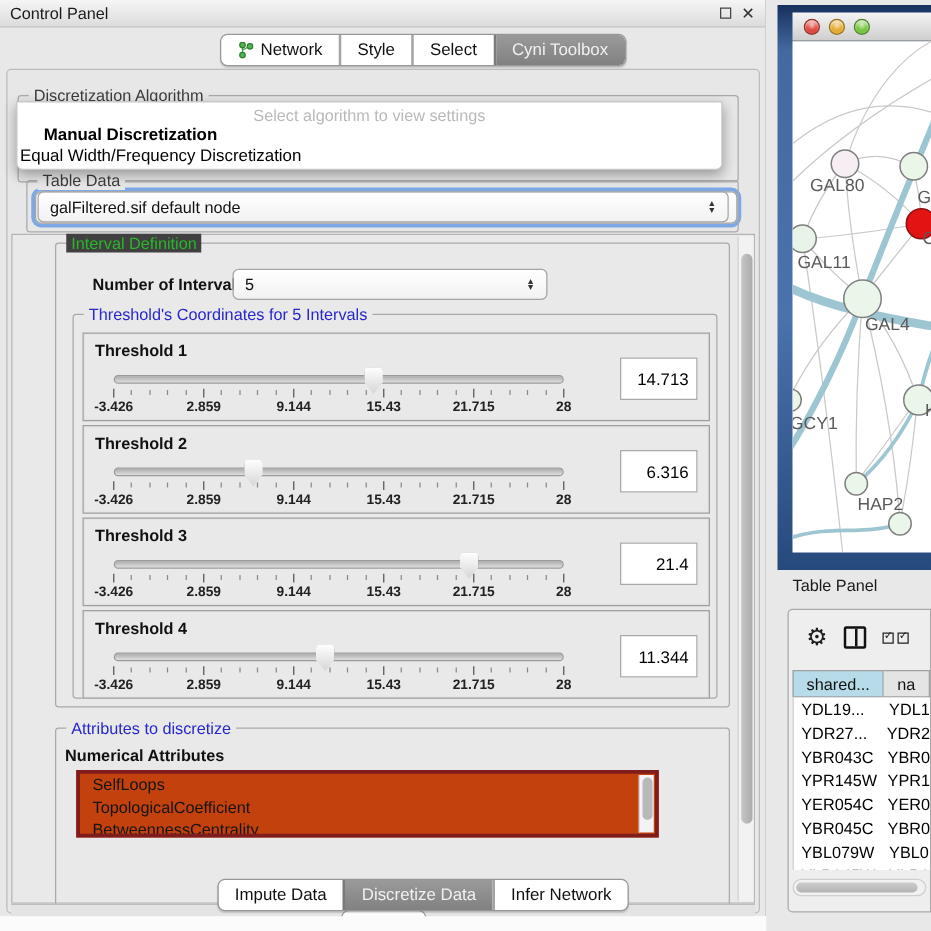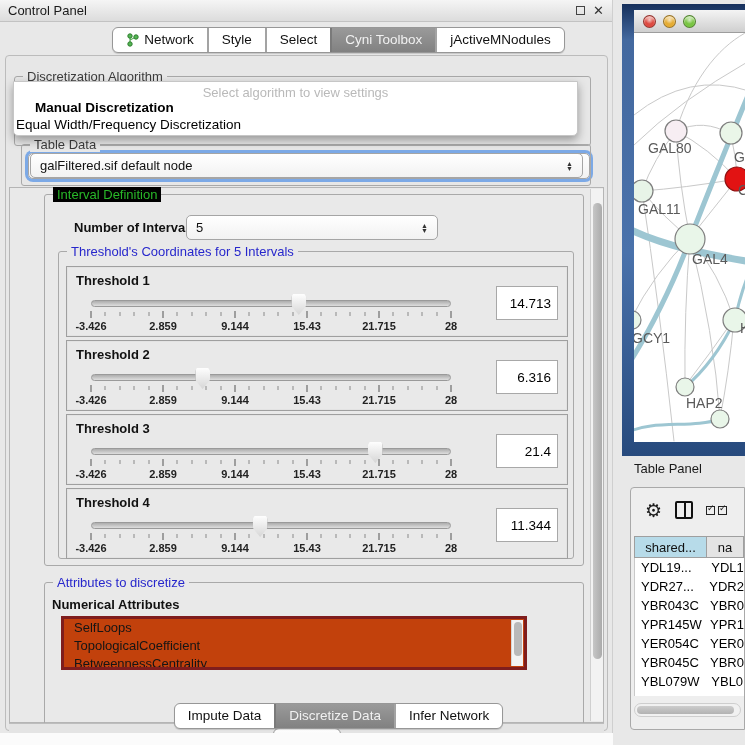--- a/index.html
+++ b/index.html
@@ -152,23 +152,20 @@
           </span>
           <span class="seg">
             <span>Style</span>
           </span>
           <span class="seg">
             <span>Select</span>
           </span>
           <span class="seg selected">
             <span>Cyni Toolbox</span>
           </span>
-          <span class="seg">
-            <span>jActiveMNodules</span>
-          </span>
         </span>
       </div>
 
     <div id="outer-panel">
 
       <div class="group" style="left:8px; top:20px; width:577px; height:70px;">
         <span class="group-title gt-gray">Discretization Algorithm</span>
       </div>
       <div class="combo" id="algo-combo">
         <span class="stepper">
@@ -184,21 +181,21 @@
           <span class="stepper">
               <span>▲</span>
               <span>▼</span>
             </span>
         </div>
       </div>
 
       <div id="viewport">
 
         <div class="group" style="left:34px; top:6px; width:540px; height:372px;">
-          <span class="group-title gt-green" style="background:#000000;">Interval Definition</span>
+          <span class="group-title gt-green" style="background:#404040;">Interval Definition</span>
 
           <span class="bold-label" style="position:absolute; left:29px; top:25px;">Number of Intervals</span>
           <div class="combo" style="left:141px; top:20px; width:252px; height:25px;">
             <span>5</span>
             <span class="stepper">
                 <span>▲</span>
                 <span>▼</span>
               </span>
           </div>
 

